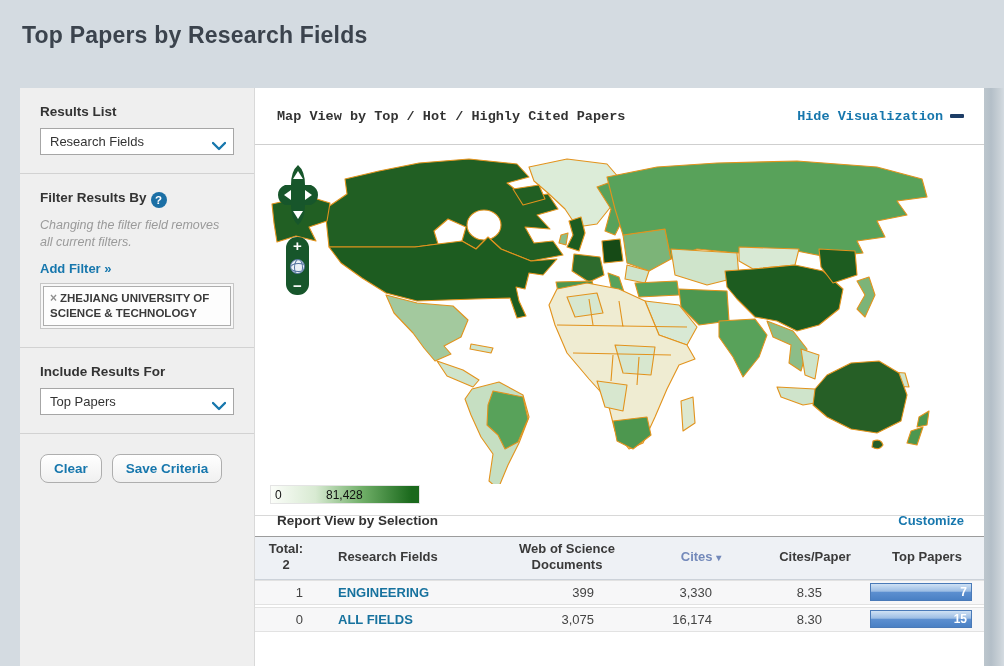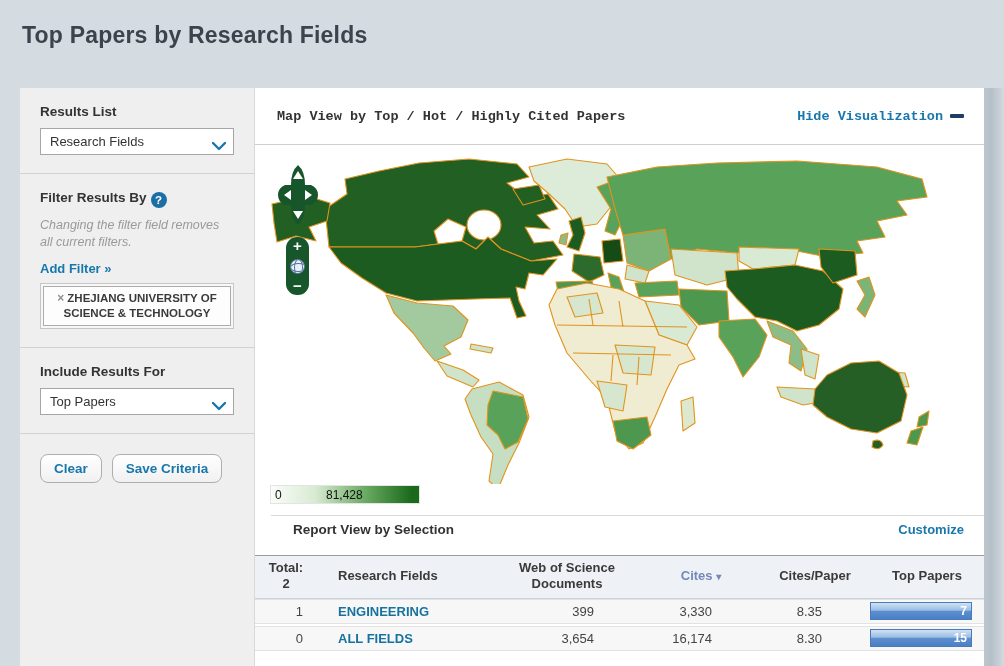--- a/index.html
+++ b/index.html
@@ -16,21 +16,21 @@
   .sidebar { width:242px; background:#efefef; border-right:1px solid #d9d9d9; }
   .sb-section { padding:16px 20px 18px 20px; border-bottom:1px solid #d2d2d2; }
   .sb-label { font-size:13.5px; font-weight:bold; color:#333; margin-bottom:9px; }
   .selectbox { position:relative; height:27px; background:#fff; border:1px solid #a6a6a6; display:flex; align-items:center; padding:0 26px 0 9px; cursor:pointer; }
   .selectbox .val { font-size:13px; color:#333; }
   .chev { position:absolute; right:7px; top:8px; }
   .note { font-style:italic; color:#9a9a9a; font-size:12.5px; line-height:1.35; margin:2px 0 8px 0; }
   .link { color:#1777ad; font-weight:bold; font-size:13px; text-decoration:none; cursor:pointer; }
   .help-badge { display:inline-block; width:16px; height:16px; border-radius:50%; background:#1b6fa5; color:#fff; font-size:11.5px; font-weight:bold; text-align:center; line-height:16px; vertical-align:-2px; margin-left:4px; cursor:pointer; }
   .filter-tag-outer { margin-top:6px; background:#f7f7f7; border:1px solid #c6c6c6; padding:2px; }
-  .filter-tag { background:#fdfdfd; border:1px solid #adadad; padding:4px 6px; text-align:center; font-size:11.5px; font-weight:bold; color:#3a3a3a; line-height:1.3; cursor:pointer; }
+  .filter-tag { background:#fdfdfd; border:1px solid #adadad; padding:4px 6px; text-align:left; font-size:11.5px; font-weight:bold; color:#3a3a3a; line-height:1.3; cursor:pointer; }
   .filter-tag .x { color:#8f8f8f; margin-right:3px; font-size:12px; }
   .sb-buttons { padding:20px 20px; display:flex; gap:10px; }
   .btn { background:linear-gradient(#ffffff,#f0f0f0); border:1px solid #aeaeae; border-radius:8px; color:#1777ad; font-weight:bold; font-size:13.5px; padding:6px 13px; cursor:pointer; font-family:inherit; }
 
   
   .main { flex:1; background:#fff; display:flex; flex-direction:column; }
   .map-header { height:57px; display:flex; align-items:center; justify-content:space-between; padding:0 20px 0 22px; border-bottom:1px solid #cfcfcf;font-family:Liberation Mono, monospace; }
   .map-title { font-size:13.5px; font-weight:bold; color:#333; }
   .hide-viz { display:flex; align-items:center; gap:7px; cursor:pointer; }
   .hide-viz .txt { color:#1777ad; font-weight:bold; font-size:13.5px; }
@@ -47,21 +47,21 @@
   .globe::before, .globe::after { content:""; position:absolute; border:1px solid #51719e; border-radius:50%; }
   .globe::before { left:3px; top:-1px; width:7px; height:15px; }
   .globe::after { left:-1px; top:3px; width:15px; height:7px; }
 
   .legend { position:absolute; left:15px; bottom:11px; width:150px; height:19px;
     background:linear-gradient(to right,#fbfdf9,#d8ead2 30%,#6fae67 62%,#1a691c 95%);
     border:1px solid #e4e4e4; }
   .legend .lmin { position:absolute; left:4px; top:2px; font-size:12px; color:#111; }
   .legend .lmax { position:absolute; left:55px; top:2px; font-size:12px; color:#111; }
 
-  .report-header { height:40px; border-top:1px solid #d8d8d8; display:flex; align-items:center; justify-content:space-between; padding:0 20px 12px 22px;margin-left:16px; }
+  .report-header { height:21px; border-top:1px solid #d8d8d8; display:flex; align-items:center; justify-content:space-between; padding:0 20px 12px 22px; }
   .report-title { font-size:13.5px; font-weight:bold; color:#333; }
 
   .tbl { width:100%; }
   .tbl-head { display:grid; grid-template-columns:62px 175px 150px 118px 110px 1fr; background:#eef1f5; border-top:1px solid #9c9c9c; border-bottom:1px solid #ccd2d9; padding:4px 0 5px 0; font-size:13px; font-weight:bold; color:#3a3a3a; line-height:1.25; }
   .tbl-head .c { text-align:center; align-self:center; }
   .tbl-head .c.left { text-align:left; padding-left:21px; }
   .th-cites { color:#7389ba; cursor:pointer; }
   .th-cites .tri { font-size:10px; }
   .tbl-row { display:grid; grid-template-columns:62px 175px 150px 118px 110px 1fr; align-items:center; height:25px; background:#f7f7f8; border-top:1px solid #e2e2e2; border-bottom:1px solid #e2e2e2; margin-bottom:2px; font-size:13px; color:#444; }
   .cell-rank { text-align:right; padding-right:14px; }
@@ -268,21 +268,21 @@
         <div class="cell-num">3,330</div>
         <div class="cell-num">8.35</div>
         <div class="bar-cell">
           <div class="bar">7</div>
         </div>
       </div>
 
       <div class="tbl-row">
         <div class="cell-rank">0</div>
         <div class="cell-field">ALL FIELDS</div>
-        <div class="cell-num">3,654</div>
+        <div class="cell-num">3,075</div>
         <div class="cell-num">16,174</div>
         <div class="cell-num">8.30</div>
         <div class="bar-cell">
           <div class="bar">15</div>
         </div>
       </div>
     </div>
 
   </div>
 </div>

